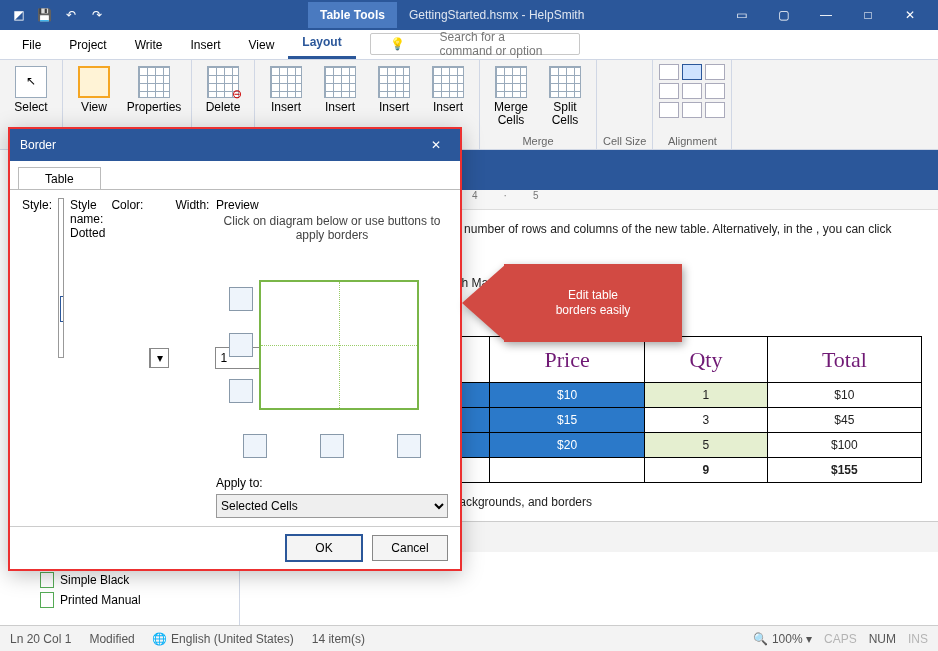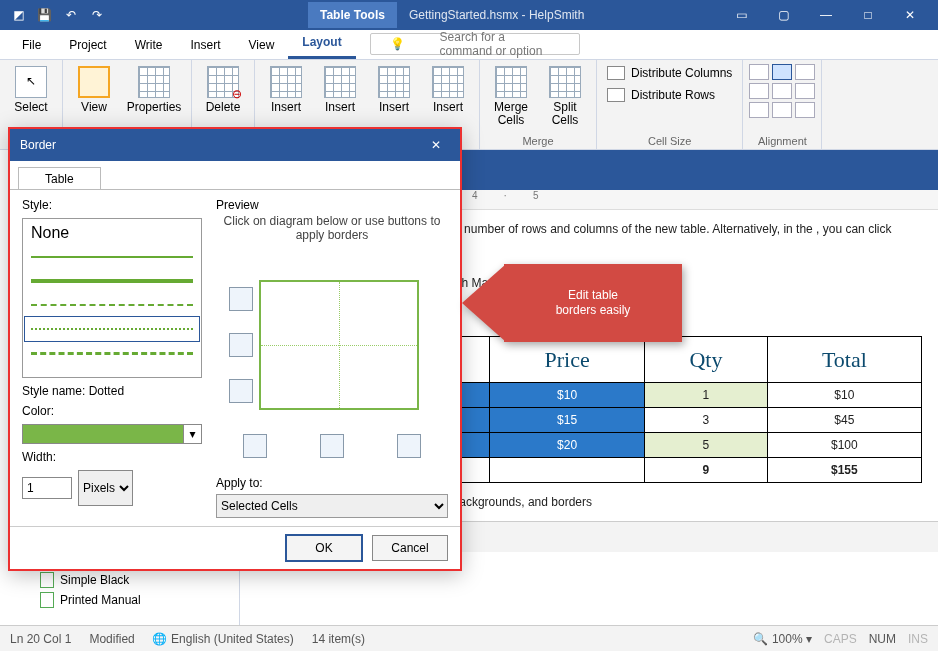--- a/index.html
+++ b/index.html
@@ -36,37 +36,37 @@
 .doc-icon{width:14px;height:16px;border:1px solid #5a5;background:#fff}
 .editor{flex:1;background:#fff;display:flex;flex-direction:column}
 .topic-hdr{background:#2b579a;color:#fff;padding:6px 10px;display:flex;align-items:center;gap:8px}
 .topic-icon{width:28px;height:28px;background:#fff;border:1px solid #bcd}
 .ruler{height:20px;background:#f6f6f6;border-bottom:1px solid #ddd;font-size:10px;color:#777;padding-left:20px;letter-spacing:26px}
 .doc-body{padding:10px 16px;overflow:auto;font-family:Verdana,sans-serif;font-size:13px;line-height:1.5;color:#222}
 .doc-body ol{margin-left:22px}
 .heading{font-weight:700;font-size:16px;margin:10px 0}
 table.example{border-collapse:collapse;width:100%;margin:6px 0 10px}
 table.example th,table.example td{border:1px solid #000;padding:3px 8px;text-align:center}
-table.example th{color:#0c4a6e;font-family:Georgia,serif;font-size:22px;font-weight:400;padding:6px}
+table.example th{color:#701a75;font-family:Georgia,serif;font-size:22px;font-weight:400;padding:6px}
 table.example tr.pd td:first-child,table.example tr.pd td:nth-child(2){background:#2b79c9;color:#fff}
 table.example tr.gt td{font-weight:700}
 .qty-hl{background:#e5efd0}
 .tabbar{border-top:1px solid #ccc;display:flex;gap:2px;padding:2px 6px;background:#f3f3f3}
 .tabbar span{display:flex;align-items:center;gap:4px;padding:2px 8px;border:1px solid transparent}
 .tabbar .on{border-color:#ccc;background:#fff}
 .statusbar{position:absolute;bottom:0;left:0;right:0;height:26px;background:#f3f3f3;border-top:1px solid #ccc;display:flex;align-items:center;padding:0 10px;gap:18px;color:#555;font-size:11px}
 .statusbar .right{margin-left:auto;display:flex;gap:12px;align-items:center}
 
 .dialog{position:absolute;left:8px;top:127px;width:454px;height:444px;background:#fff;border:2px solid #ec3030;box-shadow:0 4px 20px rgba(0,0,0,.25);display:flex;flex-direction:column}
 .dlg-title{background:#2b579a;color:#fff;padding:6px 10px;display:flex;align-items:center}
 .dlg-close{margin-left:auto;width:28px;height:20px;display:flex;align-items:center;justify-content:center}
 .dlg-tabs{padding:6px 8px 0}
 .dlg-tab{display:inline-block;padding:4px 26px;border:1px solid #bbb;border-bottom:none;background:#fff}
 .dlg-body{flex:1;display:flex;padding:8px 12px;border-top:1px solid #bbb;margin-top:-1px}
-.style-col{width:180px;display:flex;flex-direction:column;gap:6px}
+.style-col{width:180px;display:flex;flex-direction:row;gap:6px}
 .style-list{border:1px solid #999;height:160px;overflow:auto;padding:2px;background:#fff}
 .style-row{height:24px;display:flex;align-items:center;padding:0 6px}
 .style-row.none{font-size:16px}
 .line{height:0;width:100%;border-top:2px solid #6a3}
 .line.thk{border-top-width:4px}
 .line.dash{border-top-style:dashed}
 .line.dot{border-top-style:dotted}
 .style-row.sel{outline:1px solid #2b579a}
 .color-input{display:flex;align-items:center}
 .color-swatch{flex:1;height:20px;background:#7ab648;border:1px solid #888}
@@ -189,30 +189,20 @@
         </div>
     <div class="ritem">
           <div class="ricon grid"></div>
           <span>Split Cells</span>
         </div>
   </div>
       <div class="glabel">Merge</div>
     </div>
   <div class="rgroup">
       <div class="items">
-    <div class="cellsize-btns">
-      <div class="csbtn">
-            <div class="csicon"></div>
-            <span>Distribute Columns</span>
-          </div>
-      <div class="csbtn">
-            <div class="csicon"></div>
-            <span>Distribute Rows</span>
-          </div>
-    </div>
   </div>
       <div class="glabel">Cell Size</div>
     </div>
   <div class="rgroup">
       <div class="items">
     <div class="align-grid">
       <div></div>
           <div class="on"></div>
           <div></div>
       <div></div>

